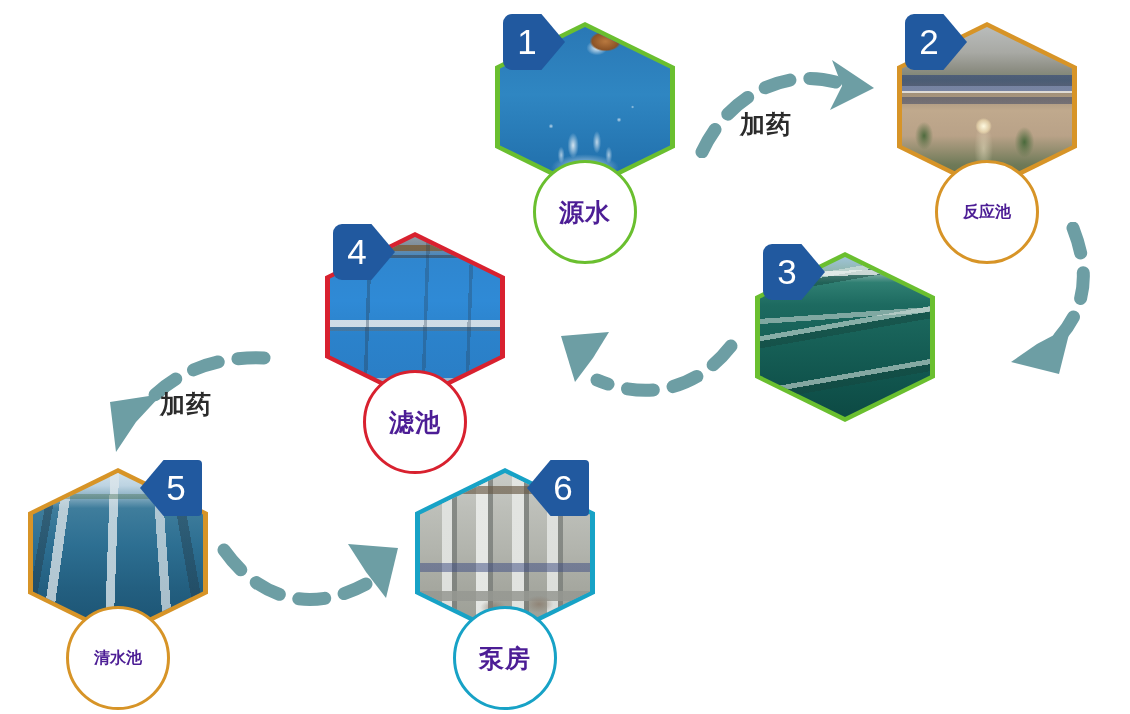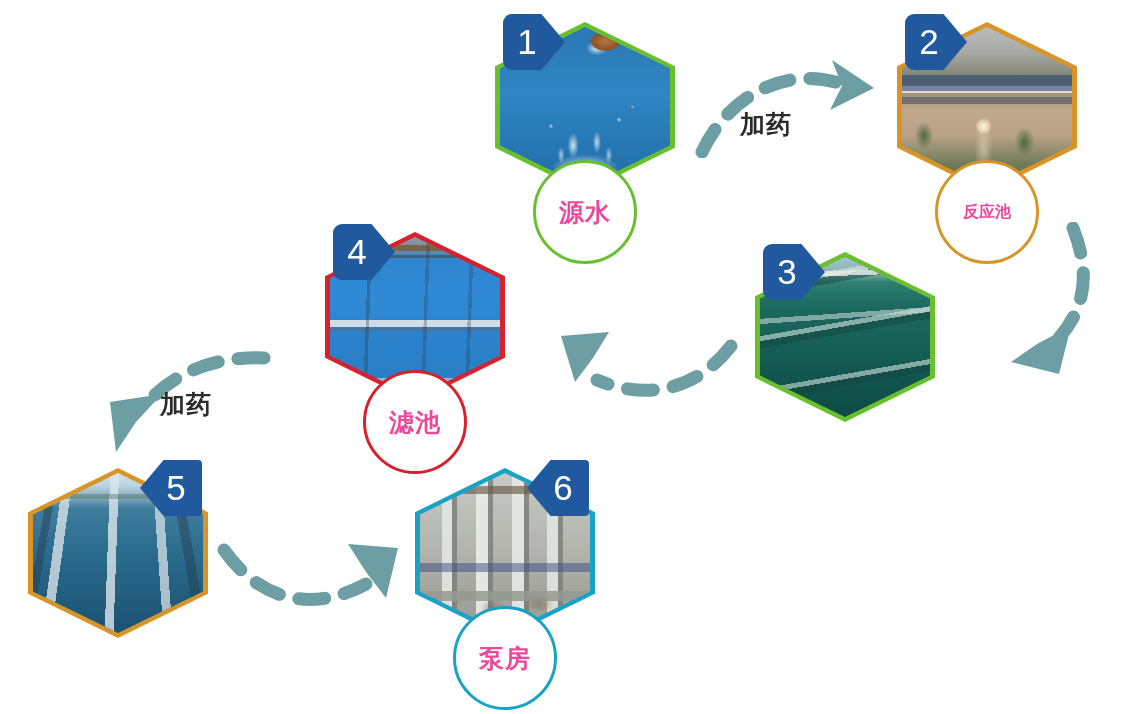--- a/index.html
+++ b/index.html
@@ -94,21 +94,21 @@
     background: #ffffff;
     border: 3px solid #6abf2f;
     box-sizing: border-box;
     display: flex;
     align-items: center;
     justify-content: center;
     z-index: 5;
   }
   .cap span {
     font-size: 25px;
-    color: #ec4899;
+    color: #4c1d95;
     font-weight: 700;
     letter-spacing: 1px;
     white-space: nowrap;
   }
   .cap.w3 span { font-size: 16px; letter-spacing: 0px; }
 
   
   .arrow {
     position: absolute;
     pointer-events: none;
@@ -272,20 +272,23 @@
         <div class="layer" style="background:
              linear-gradient(100deg, rgba(0,0,0,0) 0 9%, rgba(35,60,75,.45) 9% 13%, rgba(0,0,0,0) 13%),
              linear-gradient(80deg, rgba(0,0,0,0) 0 83%, rgba(35,60,75,.45) 83% 88%, rgba(0,0,0,0) 88%),
              linear-gradient(180deg, rgba(0,0,0,0) 0 13%, rgba(70,110,80,.4) 13% 16%, rgba(0,0,0,0) 16%);"></div>
       </div>
     </div>
     <div class="badge flip" style="left:112px; top:-8px;">
       <div class="pennant"></div>
       <div class="num">5</div>
     </div>
+    <div class="cap w3" style="border-color:#d79427;">
+      <span>清水池</span>
+    </div>
   </div>
 
   <div class="node" style="left:415px; top:468px;">
     <div class="hex-wrap">
       <div class="hex-border" style="background:#17a2c6;"></div>
       <div class="hex-photo">
         <div class="layer" style="background:linear-gradient(180deg,#c9cbc6 0%,#bdbfb9 22%,#b2b4ad 48%,#a6a8a0 70%,#9a9c93 100%);"></div>
         <div class="layer" style="background:
              linear-gradient(90deg, rgba(0,0,0,0) 0 13%, rgba(225,227,224,.95) 13% 19%, rgba(120,124,120,.8) 19% 22%, rgba(0,0,0,0) 22%),
              linear-gradient(90deg, rgba(0,0,0,0) 0 33%, rgba(232,234,231,.95) 33% 40%, rgba(120,124,120,.8) 40% 43%, rgba(0,0,0,0) 43%),

